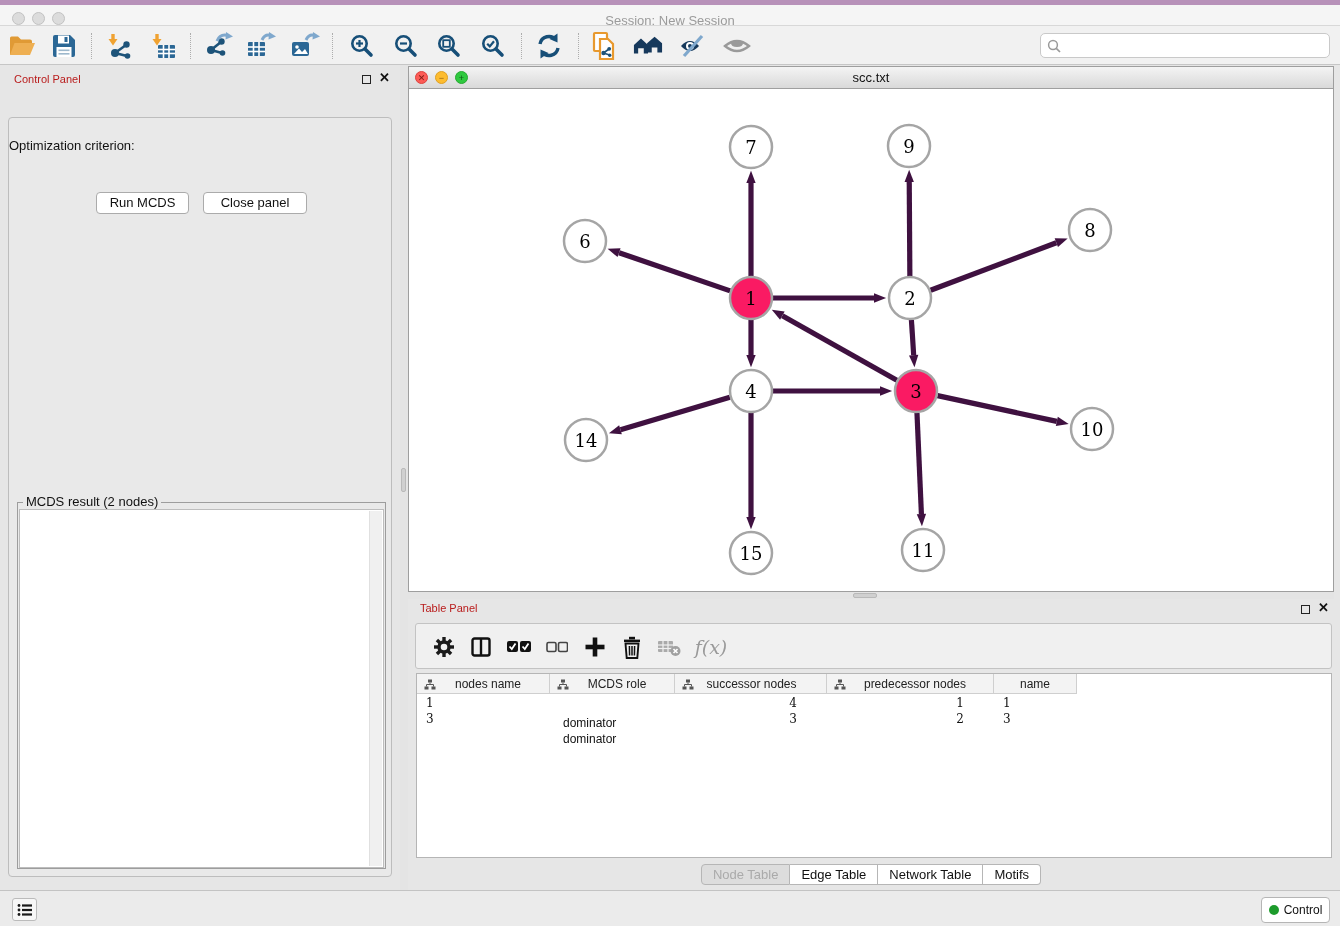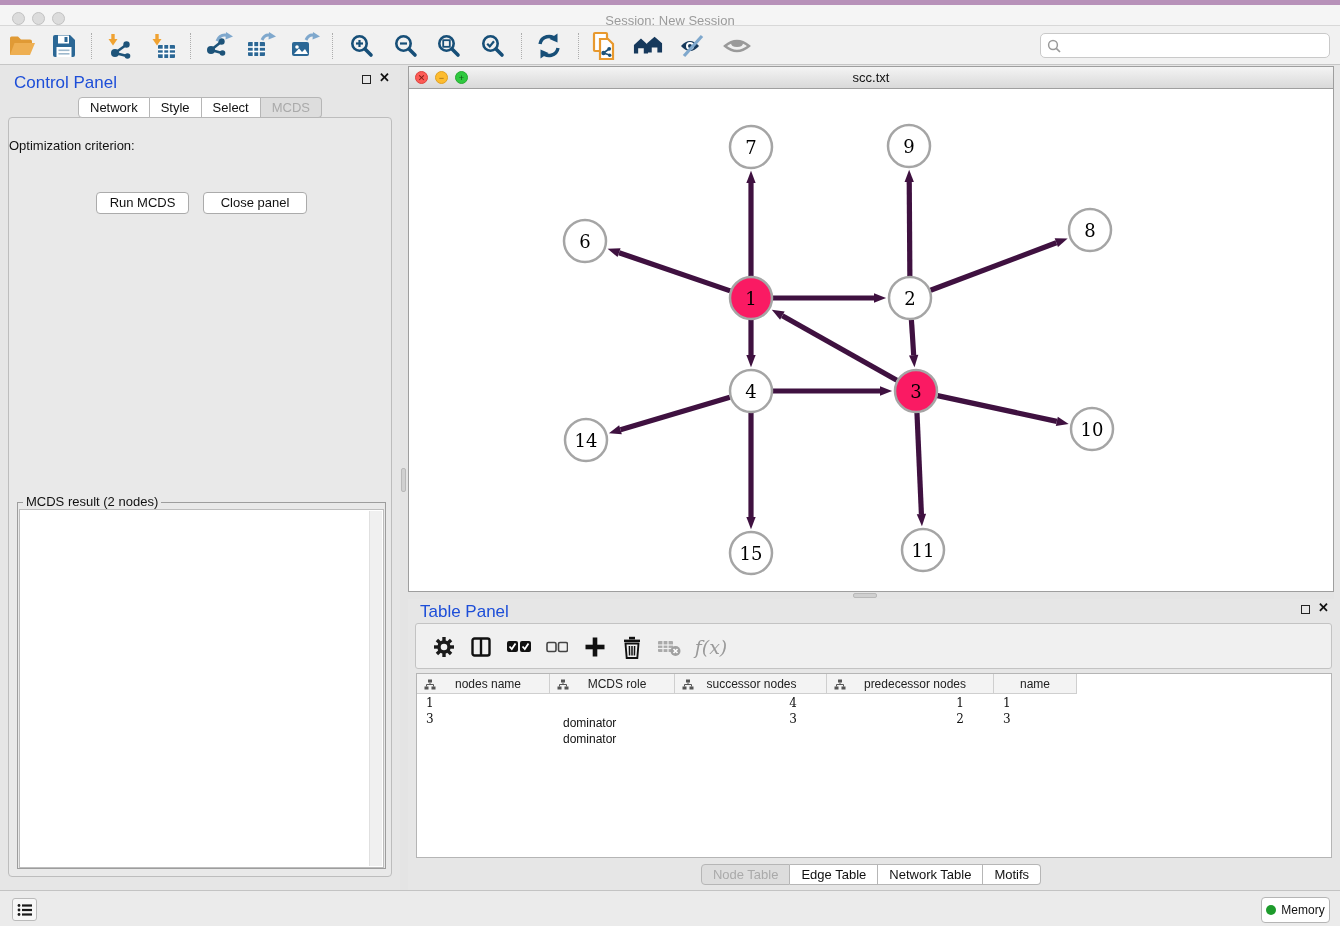--- a/index.html
+++ b/index.html
@@ -8,21 +8,21 @@
   #mac-strip { position:absolute; left:0; top:0; width:1340px; height:5px; background:#b791b9; }
   #titlebar { position:absolute; left:0; top:5px; width:1340px; height:21px; background:#f5f5f5; border-bottom:1px solid #d8d8d8; }
   .tl-circle { position:absolute; top:7px; width:13px; height:13px; border-radius:50%; background:#dcdcdc; border:1px solid #c2c2c2; }
   #app-title { position:absolute; top:5px; width:100%; text-align:center; font-size:13px; color:#9b9b9b; line-height:21px; }
   #toolbar { position:absolute; left:0; top:26px; width:1340px; height:39px; background:#f1f1f1; border-bottom:1px solid #c6c6c6; }
   .tb-icon { position:absolute; top:5px; width:30px; height:30px; display:flex; align-items:center; justify-content:center; }
   .tb-sep { position:absolute; top:7px; height:26px; border-left:1px dotted #adadad; }
   #search-box { position:absolute; right:10px; top:7px; width:290px; height:25px; background:#fff; border:1px solid #c9c9c9; border-radius:5px; }
   #search-box svg { position:absolute; left:6px; top:5px; }
   #control-panel { position:absolute; left:0; top:65px; width:400px; height:825px; background:#e6e6e6; }
-  .panel-title { font-size:17px; color:#1d4ed8; }
+  .panel-title { font-size:11px; color:#b91c1c; }
   #cp-header { position:absolute; left:14px; top:8px; }
   .float-icon { position:absolute; width:9px; height:9px; border:1.5px solid #222; top:10px; }
   .close-icon { position:absolute; top:5px; font-size:13px; font-weight:bold; color:#111; }
   #cp-tabs { position:absolute; left:78px; top:32px; display:flex; z-index:3; }
   .seg { height:21px; line-height:19px; font-size:13px; padding:0 11px; background:#fff; border:1px solid #b6b6b6; border-left:none; color:#111; }
   .seg.first { border-left:1px solid #b6b6b6; border-radius:4px 0 0 4px; }
   .seg.last { border-radius:0 4px 4px 0; }
   .seg.disabled { background:#ddd; color:#aaa; }
   #cp-card { position:absolute; left:8px; top:52px; width:384px; height:760px; background:#e9e9e9; border:1px solid #bdbdbd; border-radius:4px; }
   #opt-label { position:absolute; top:20px; width:100%; text-align:left; font-size:13px; color:#111; }
@@ -239,26 +239,20 @@
           <circle cx="6" cy="6" r="4.4" fill="none" stroke="#9a9a9a" stroke-width="1.5"></circle>
           <line x1="9.3" y1="9.3" x2="13" y2="13" stroke="#9a9a9a" stroke-width="1.7"></line>
         </svg>
     </div>
   </div>
 
   <div id="control-panel">
     <div id="cp-header" class="panel-title">Control Panel</div>
     <div class="float-icon" style="left:362px"></div>
     <div class="close-icon" style="left:379px">✕</div>
-    <div id="cp-tabs">
-        <div class="seg first">Network</div>
-        <div class="seg">Style</div>
-        <div class="seg">Select</div>
-        <div class="seg last disabled">MCDS</div>
-      </div>
     <div id="cp-card">
       <div id="opt-label">Optimization criterion:</div>
       <div id="run-btn" class="cp-btn">Run MCDS</div>
       <div id="close-btn" class="cp-btn">Close panel</div>
       <div id="mcds-box">
         <div id="mcds-border"></div>
         <div id="mcds-legend">MCDS result (2 nodes)</div>
         <div id="mcds-inner">
           <div id="mcds-lines">
               <div>1</div>
@@ -489,16 +483,16 @@
             <rect x="5" y="1.4" width="10" height="2.2"></rect>
             <circle cx="2" cy="7" r="1.4"></circle>
             <rect x="5" y="5.9" width="10" height="2.2"></rect>
             <circle cx="2" cy="11.5" r="1.4"></circle>
             <rect x="5" y="10.4" width="10" height="2.2"></rect>
           </g>
         </svg>
     </div>
     <div id="memory-btn">
       <div id="memory-dot"></div>
-      <span>Memory</span>
+      <span>Control</span>
     </div>
   </div>
 </div>
 
 </body></html>

